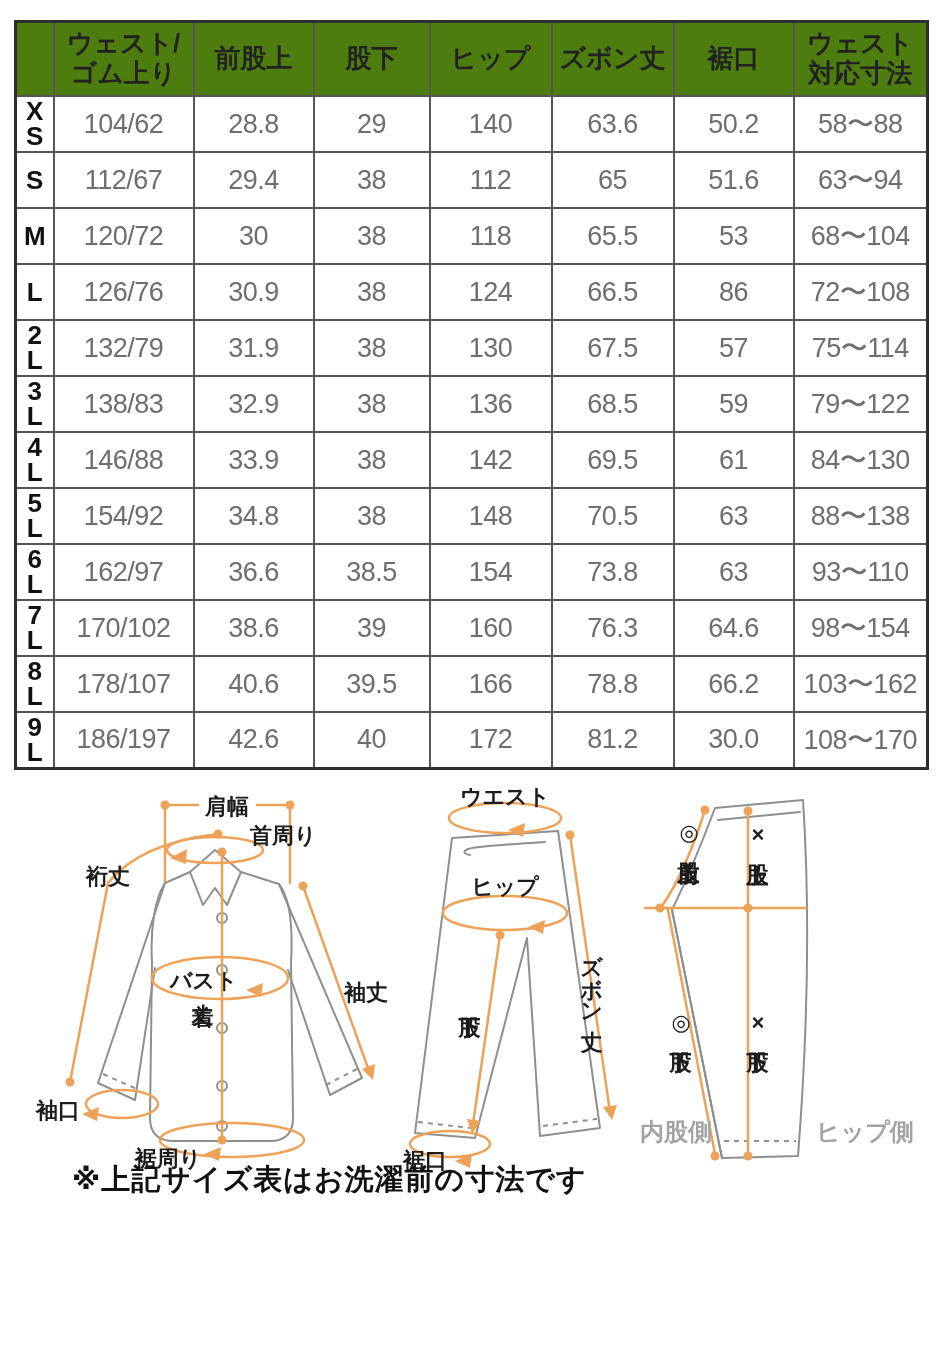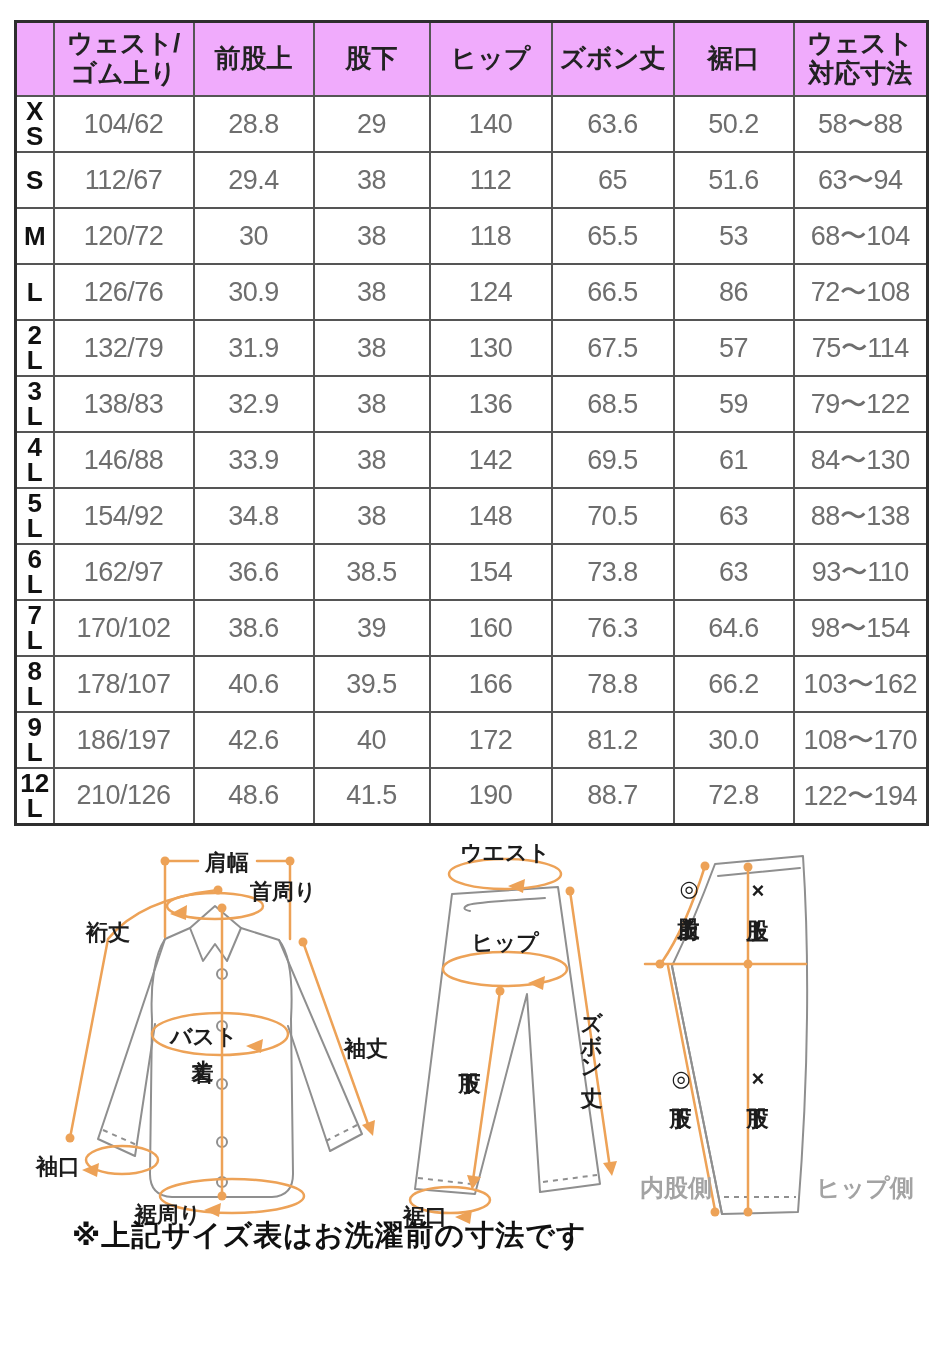--- a/index.html
+++ b/index.html
@@ -6,21 +6,21 @@
   body{
     width:940px;height:1360px;background:#ffffff;overflow:hidden;
     font-family:"Liberation Sans","DejaVu Sans",sans-serif;
   }
   .table-wrap{margin:20px 0 0 14px;}
   table{border-collapse:collapse;width:912px;table-layout:fixed;
         border:3px solid #2e2e2e;}
   th,td{border:2px solid #555;text-align:center;vertical-align:middle;
         padding:0;overflow:hidden;}
   thead th{
-    background:#f0abfc;color:#222;font-size:26px;font-weight:600;
+    background:#4d7c0f;color:#222;font-size:26px;font-weight:600;
     height:72px;line-height:1.15;white-space:pre-line;
   }
   tbody th.size-col{
     background:#fff;color:#111;font-size:26px;font-weight:600;
     line-height:0.95;white-space:pre-line;
   }
   tbody tr{height:56px;}
   tbody td{color:#6e6e6e;font-size:27px;letter-spacing:-0.5px;background:#fff;}
   .diagram-svg{display:block;margin-top:18px;}
   .note{
@@ -188,31 +188,20 @@
           <th class="size-col">9
 L</th>
           <td>186/197</td>
           <td>42.6</td>
           <td>40</td>
           <td>172</td>
           <td>81.2</td>
           <td>30.0</td>
           <td>108〜170</td>
         </tr>
-        <tr>
-          <th class="size-col">12
-L</th>
-          <td>210/126</td>
-          <td>48.6</td>
-          <td>41.5</td>
-          <td>190</td>
-          <td>88.7</td>
-          <td>72.8</td>
-          <td>122〜194</td>
-        </tr>
       </tbody>
   </table>
 </div>
 
 <svg class="diagram-svg" width="940" height="390" viewBox="0 0 940 390">
 
   <g>
 
     <path class="garment" d="M190,84 L215,62 L241,84 L227,117 L215,100 L203,117 Z"></path>
     <path class="garment" d="M190,84 L165,95 C155,110 150,140 152,175 L150,330 Q150,352 172,353 L272,353 Q293,352 293,330 L291,175 C293,140 290,110 279,96 L241,84"></path>

